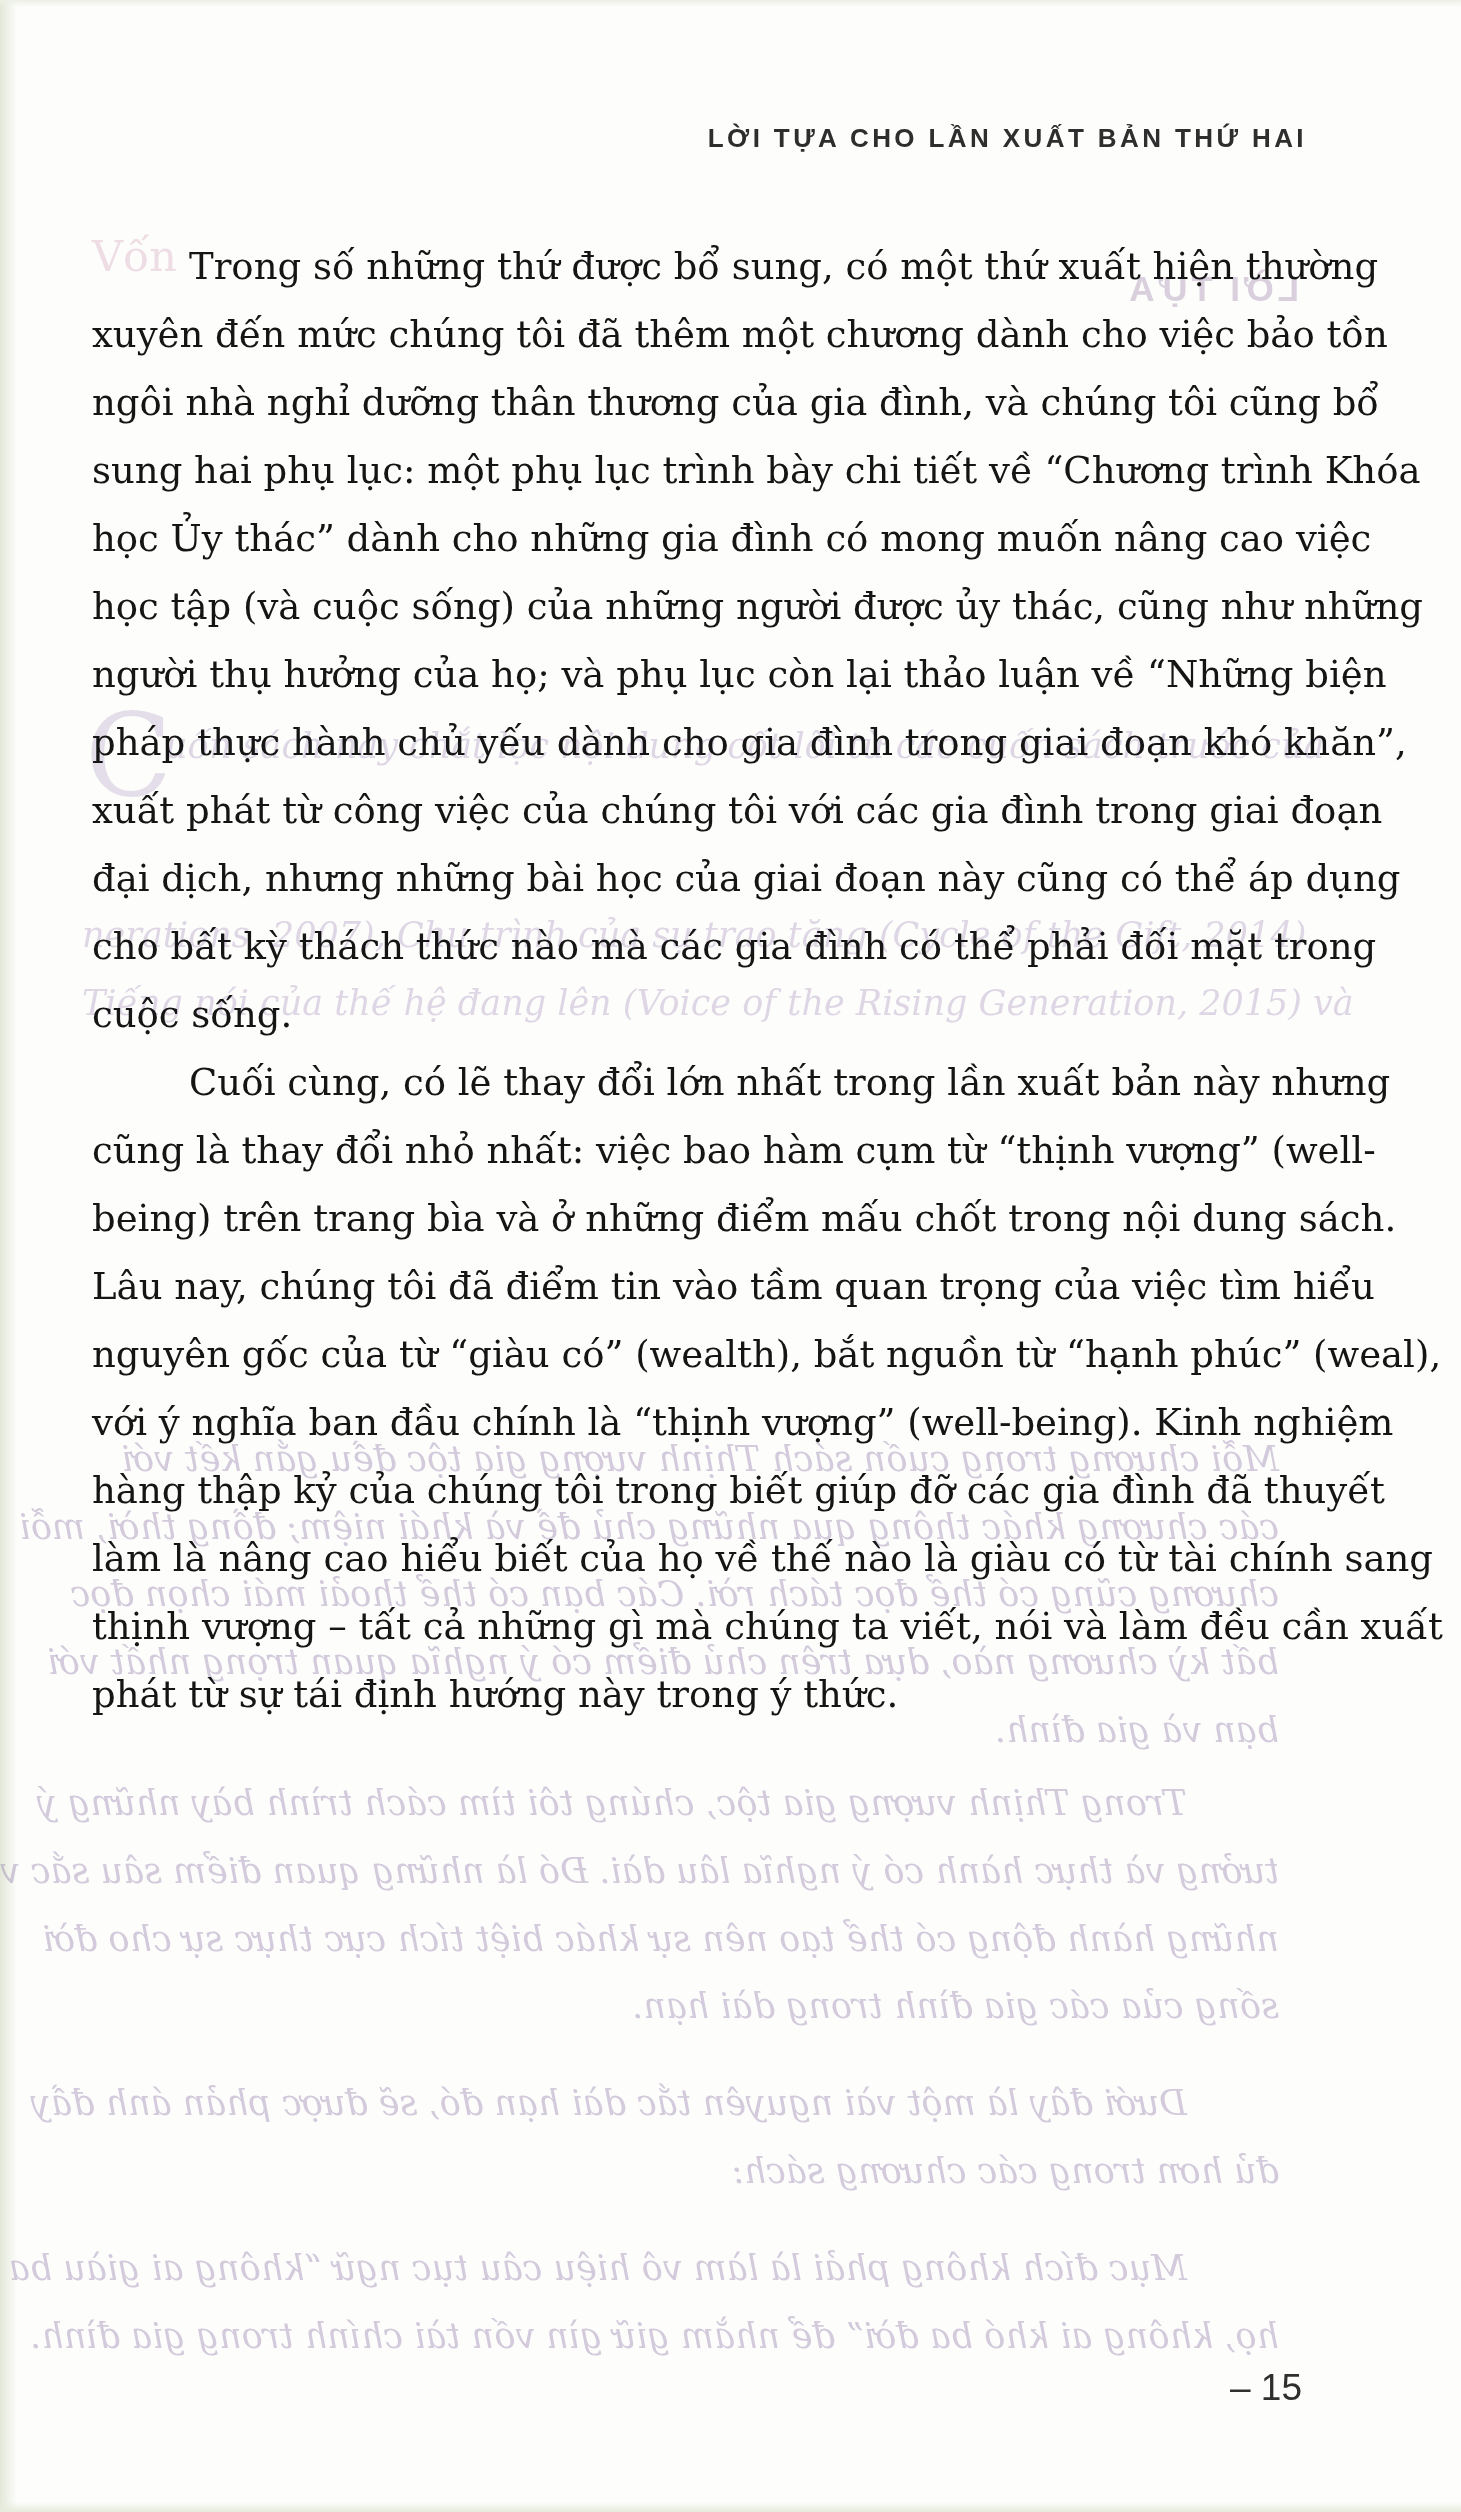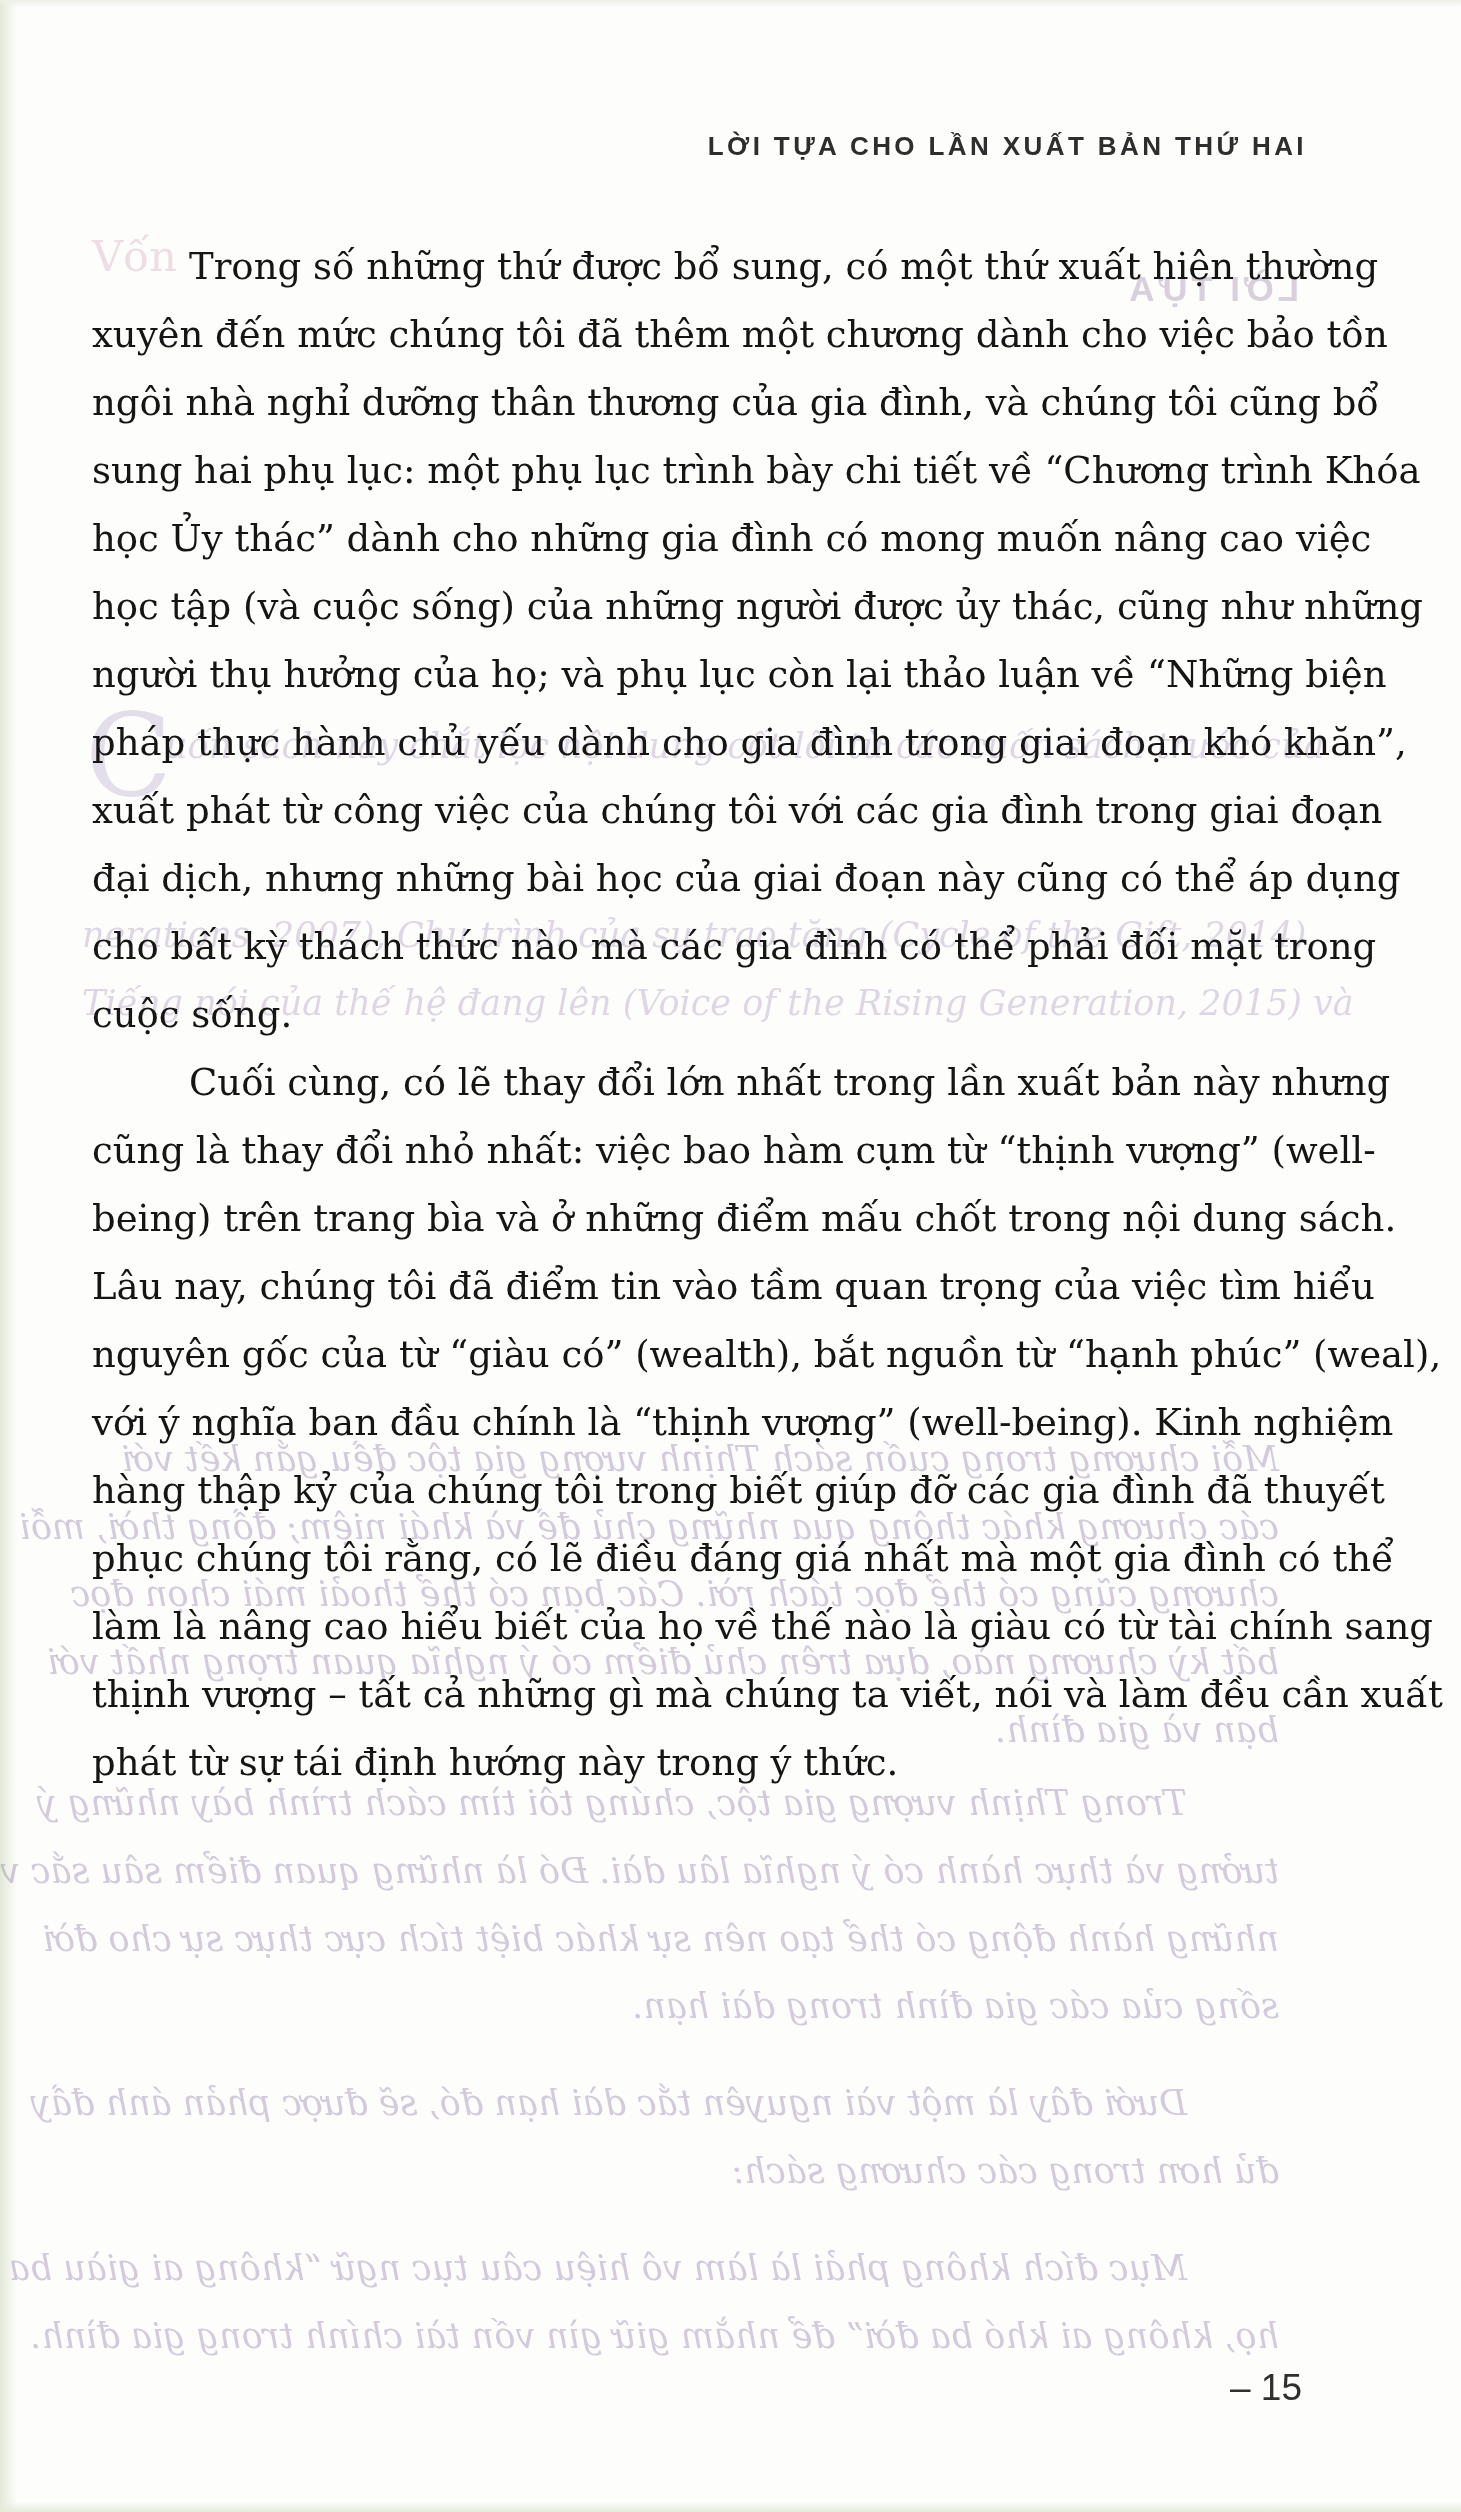--- a/index.html
+++ b/index.html
@@ -12,21 +12,21 @@
   }
   
   .edge-left{position:absolute;left:0;top:0;bottom:0;width:17.4px;
     background:linear-gradient(to right,#e2e8d8,rgba(226,232,216,0));}
   .edge-top{position:absolute;left:0;top:0;right:0;height:6.8px;
     background:linear-gradient(to bottom,#edf0e6,rgba(237,240,230,0));}
   .edge-bottom{position:absolute;left:0;bottom:0;right:0;height:9.7px;
     background:linear-gradient(to top,#e6ebdc,rgba(230,235,220,0));}
 
   .running-header{
-    position:absolute;top:131px;right:155px;
+    position:absolute;top:123px;right:155px;
     font-family:"Liberation Sans", sans-serif;
     font-size:26px;font-weight:700;letter-spacing:3.4px;
     color:#2e2e2e;white-space:nowrap;
   }
   .page-number{
     position:absolute;top:2367px;right:160px;
     font-family:"Liberation Sans", sans-serif;
     font-size:37px;font-weight:500;color:#2f2f2f;white-space:nowrap;margin-left:25px;
   }
 
@@ -115,21 +115,20 @@
     <div class="bl">cho bất kỳ thách thức nào mà các gia đình có thể phải đối mặt trong</div>
     <div class="bl last">cuộc sống.</div>
 
     <div class="bl indent">Cuối cùng, có lẽ thay đổi lớn nhất trong lần xuất bản này nhưng</div>
     <div class="bl">cũng là thay đổi nhỏ nhất: việc bao hàm cụm từ “thịnh vượng” (well-</div>
     <div class="bl">being) trên trang bìa và ở những điểm mấu chốt trong nội dung sách.</div>
     <div class="bl">Lâu nay, chúng tôi đã điểm tin vào tầm quan trọng của việc tìm hiểu</div>
     <div class="bl">nguyên gốc của từ “giàu có” (wealth), bắt nguồn từ “hạnh phúc” (weal),</div>
     <div class="bl">với ý nghĩa ban đầu chính là “thịnh vượng” (well-being). Kinh nghiệm</div>
     <div class="bl">hàng thập kỷ của chúng tôi trong biết giúp đỡ các gia đình đã thuyết</div>
-    <div class="bl">phục chúng tôi rằng, có lẽ điều đáng giá nhất mà một gia đình có thể</div>
     <div class="bl">làm là nâng cao hiểu biết của họ về thế nào là giàu có từ tài chính sang</div>
     <div class="bl">thịnh vượng – tất cả những gì mà chúng ta viết, nói và làm đều cần xuất</div>
     <div class="bl last">phát từ sự tái định hướng này trong ý thức.</div>
   </div>
 
   <div class="page-number">– 15</div>
 
 </div>
 
 

